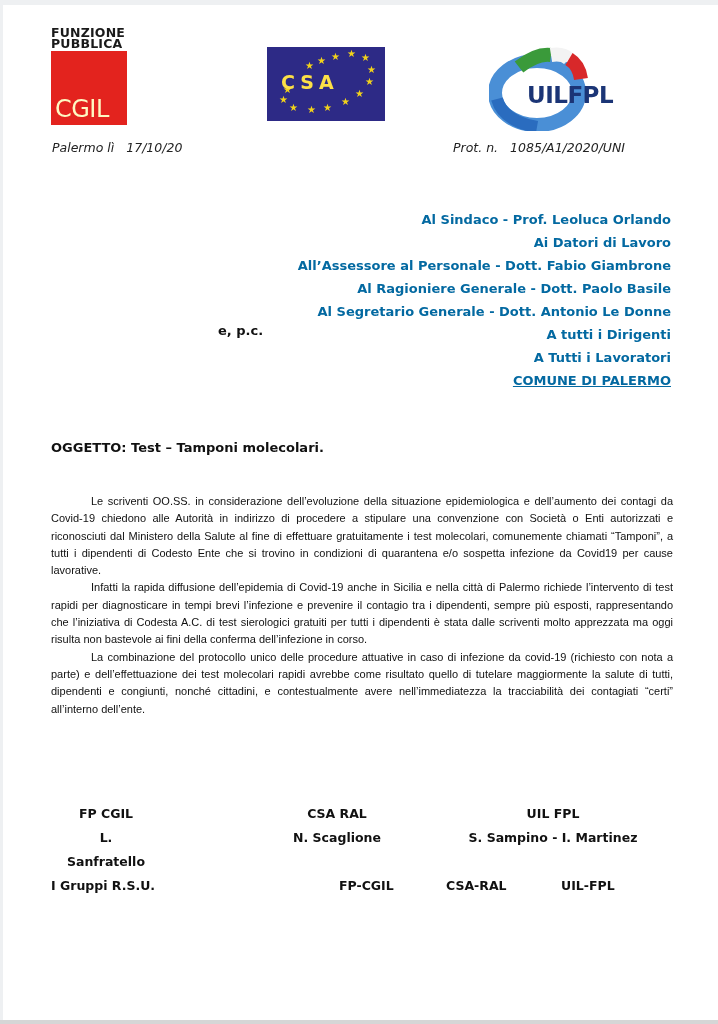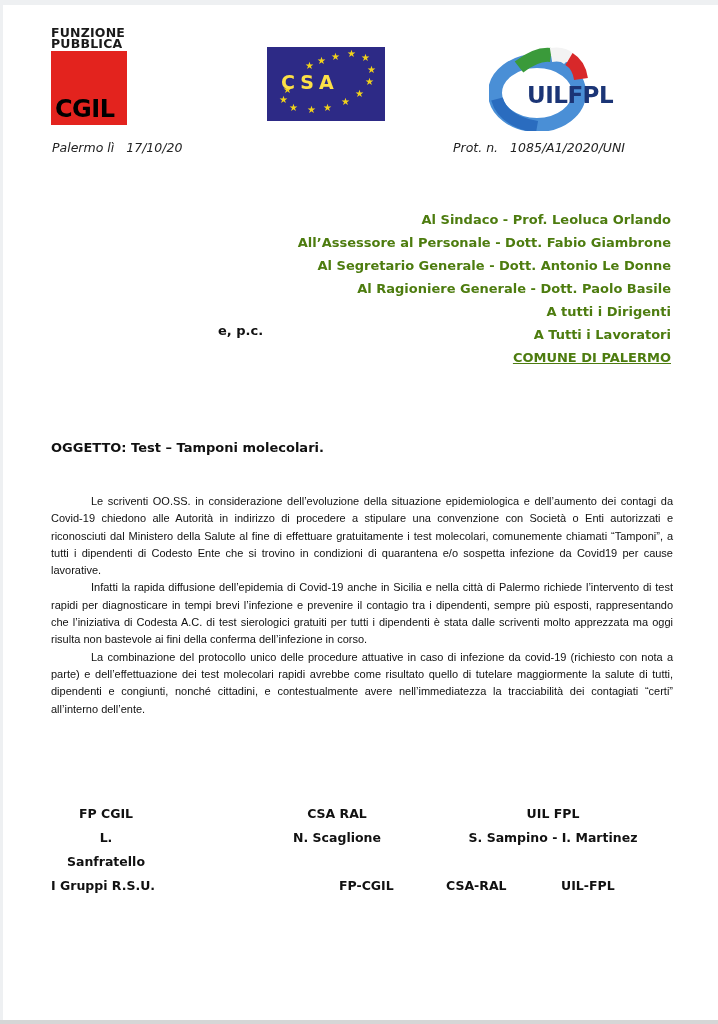--- a/index.html
+++ b/index.html
@@ -23,22 +23,22 @@
     }
     .logo-cgil .top-text {
       font-family: "DejaVu Sans", sans-serif; font-weight: bold;
       font-size: 12.5px; line-height: 11px; color: #1a1a1a; letter-spacing: 0.2px;
     }
     .logo-cgil .red-box {
       position: absolute; left: 0; top: 24px; width: 76px; height: 74px; background: #e3231e;
     }
     .logo-cgil .red-box span {
       position: absolute; left: 4px; bottom: 2px;
-      font-family: "DejaVu Sans", sans-serif; font-weight: bold; font-size: 24px;
-      color: #000000; letter-spacing: -0.5px; margin-top: 25px;
+      font-family: "DejaVu Sans", sans-serif; font-weight: normal; font-size: 24px;
+      color: #fef9c3; letter-spacing: -0.5px; margin-top: 25px;
     }
     .logo-csa {
       position: absolute; left: 264px; top: 42px; width: 118px; height: 74px;
       background: #2d2a86;
     }
     .logo-csa svg { position: absolute; left: 0; top: 0; }
     .logo-csa .csa-text {
       position: absolute; left: 14px; top: 24px;
       font-family: "DejaVu Sans", sans-serif; font-weight: bold; font-size: 19px; color: #fde047;
       letter-spacing: 5px;
@@ -53,21 +53,21 @@
       text-align: center;
     }
     
     .meta { position: absolute; top: 135px; font-size: 12.5px; font-style: italic; color: #222; }
     .meta-place { left: 49px; }
     .meta-prot { left: 450px; }
     .gap { display: inline-block; width: 12px; }
     
     .recipients {
       position: absolute; right: 47px; top: 203px; text-align: right;
-      font-weight: bold; font-size: 13px; line-height: 23px; color: #4d7c0f;
+      font-weight: bold; font-size: 13px; line-height: 23px; color: #0369a1;
     }
     .recipients .underline { text-decoration: underline; }
     .epc { position: absolute; left: 215px; top: 318px; font-weight: bold; font-size: 13px; }
     
     .subject { position: absolute; left: 48px; top: 435px; font-weight: bold; font-size: 13px; }
     
     .body-text {
       position: absolute; left: 48px; top: 488px; width: 622px;
       font-family: "Liberation Sans", sans-serif; font-size: 11px; line-height: 17.3px;
       text-align: justify; color: #111;
@@ -132,23 +132,24 @@
 
   <div class="meta meta-place">
     <span>Palermo lì</span><span class="gap"></span><span>17/10/20</span>
   </div>
   <div class="meta meta-prot">
     <span>Prot. n.</span><span class="gap"></span><span>1085/A1/2020/UNI</span>
   </div>
 
   <div class="recipients">
     <div>Al  Sindaco - Prof. Leoluca Orlando</div>
+    <div>Ai Datori di Lavoro</div>
     <div>All’Assessore al Personale - Dott. Fabio Giambrone</div>
+    <div>Al Ragioniere Generale - Dott. Paolo Basile</div>
     <div>Al Segretario Generale - Dott. Antonio Le Donne</div>
-    <div>Al Ragioniere Generale - Dott. Paolo Basile</div>
     <div>A tutti i Dirigenti</div>
     <div>A Tutti i Lavoratori</div>
     <div class="underline">COMUNE DI PALERMO</div>
   </div>
   <div class="epc">e, p.c.</div>
 
   <div class="subject">OGGETTO: Test – Tamponi molecolari.</div>
 
   <div class="body-text">
     <p>Le scriventi OO.SS. in considerazione dell’evoluzione della situazione epidemiologica e dell’aumento dei contagi da Covid-19 chiedono alle Autorità in indirizzo di procedere a stipulare una convenzione con Società o Enti autorizzati e riconosciuti dal Ministero della Salute al fine di effettuare gratuitamente i test molecolari, comunemente chiamati “Tamponi”, a tutti i dipendenti di Codesto Ente che si trovino in condizioni di quarantena e/o sospetta infezione da Covid19 per cause lavorative.</p>

